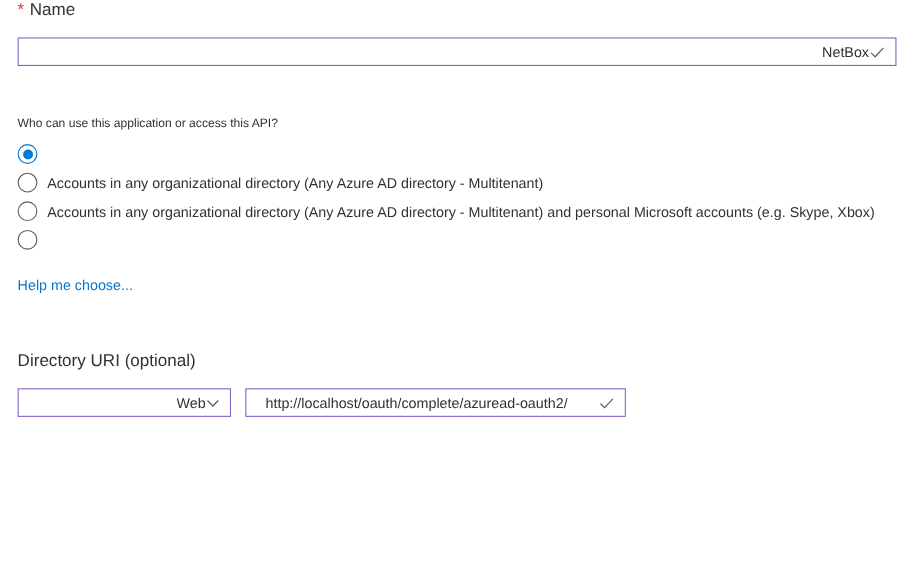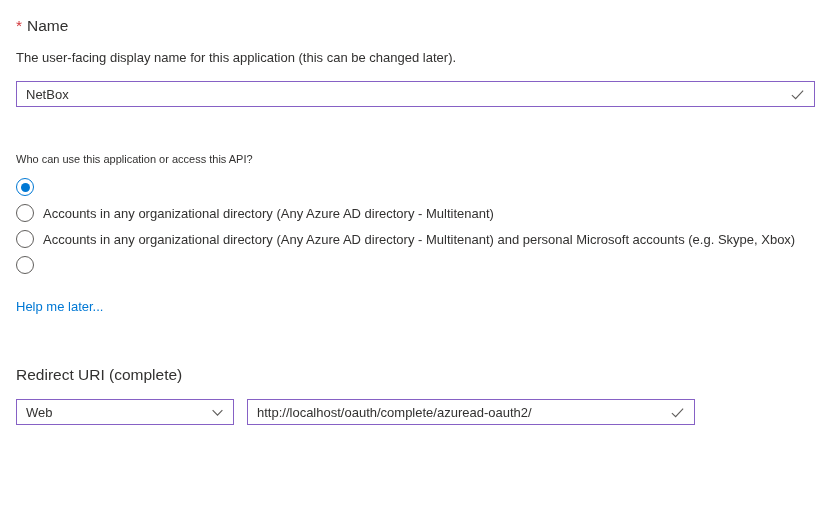--- a/index.html
+++ b/index.html
@@ -5,21 +5,21 @@
   * { box-sizing: border-box; }
   html, body { margin: 0; padding: 0; background: #ffffff; }
   body {
     font-family: "Liberation Sans", "DejaVu Sans", sans-serif;
     color: #323130;
     -webkit-font-smoothing: antialiased;
   }
   .page {
     width: 829px;
     height: 516px;
-    padding: 16px 14px 0 16px;
+    padding: 0 14px 0 16px;
     background: #ffffff;
     overflow: hidden;
   }
   .section-title {
     font-size: 15.5px;
     font-weight: 400;
     color: #323130;
     line-height: 19px;
   }
   .required {
@@ -31,21 +31,21 @@
     color: #323130;
     margin-top: 15px;
     line-height: 16px;
   }
   .control {
     height: 26px;
     border: 1px solid #8661c5;
     background: #ffffff;
     display: flex;
     align-items: center;
-    justify-content: space-between;
+    justify-content: flex-end;
     padding: 0 9px;
     font-size: 13px;
     color: #323130;
     cursor: text;
   }
   .name-input { margin-top: 15px; width: 100%; }
   .icon-svg { display: block; flex-shrink: 0; }
   .section-2 { margin-top: 44px; }
   .question { font-size: 11px; margin-top: 21px; line-height: 16px; }
   .radio-group { margin-top: 7px; }
@@ -76,34 +76,33 @@
     display: inline-block;
     margin-top: 21px;
     font-size: 13px;
     color: #0078d4;
     text-decoration: none;
     cursor: pointer;
   }
   .section-3 { margin-top: 50px; }
   .desc-wrap { max-width: 800px; line-height: 19px; margin-top: 13px; }
   .uri-row { margin-top: 15px; display: flex; gap: 13px; }
-  .dropdown { width: 218px; cursor: pointer; }
-  .uri-input { width: 448px; }
+  .dropdown { width: 194px; cursor: pointer; }
+  .uri-input { width: 346px; gap: 28px; }
   .value-text { overflow: hidden; white-space: nowrap; }
 </style>
 </head>
 <body>
 
 <div class="page">
 
   <div>
     <div class="section-title">
       <span class="required">*</span><span>Name</span>
     </div>
-    <div class="desc">The user-facing display name for this application (this can be changed later).</div>
     <div class="control name-input">
       <span class="value-text">NetBox</span>
       <span>
         <svg class="icon-svg" width="15" height="15" viewBox="0 0 16 16">
           <path d="M2 8.6 L6 12.4 L14 3.8" fill="none" stroke="#605e5c" stroke-width="1.2"></path>
         </svg>
       </span>
     </div>
   </div>
 
@@ -128,25 +127,25 @@
           </span>
         <span>Accounts in any organizational directory (Any Azure AD directory - Multitenant) and personal Microsoft accounts (e.g. Skype, Xbox)</span>
       </div>
       <div class="radio-option">
         <span class="radio-circle">
             <span class="radio-dot"></span>
           </span>
       </div>
     </div>
 
-    <a class="help-link">Help me later...</a>
+    <a class="help-link">Help me choose...</a>
   </div>
 
   <div class="section-3">
-    <div class="section-title">Redirect URI (complete)</div>
+    <div class="section-title">Directory URI (optional)</div>
 
     <div class="uri-row">
       <div class="control dropdown">
         <span class="value-text">Web</span>
         <span>
           <svg class="icon-svg" width="13" height="13" viewBox="0 0 16 16">
             <path d="M2 5 L8 11.2 L14 5" fill="none" stroke="#605e5c" stroke-width="1.4"></path>
           </svg>
         </span>
       </div>

